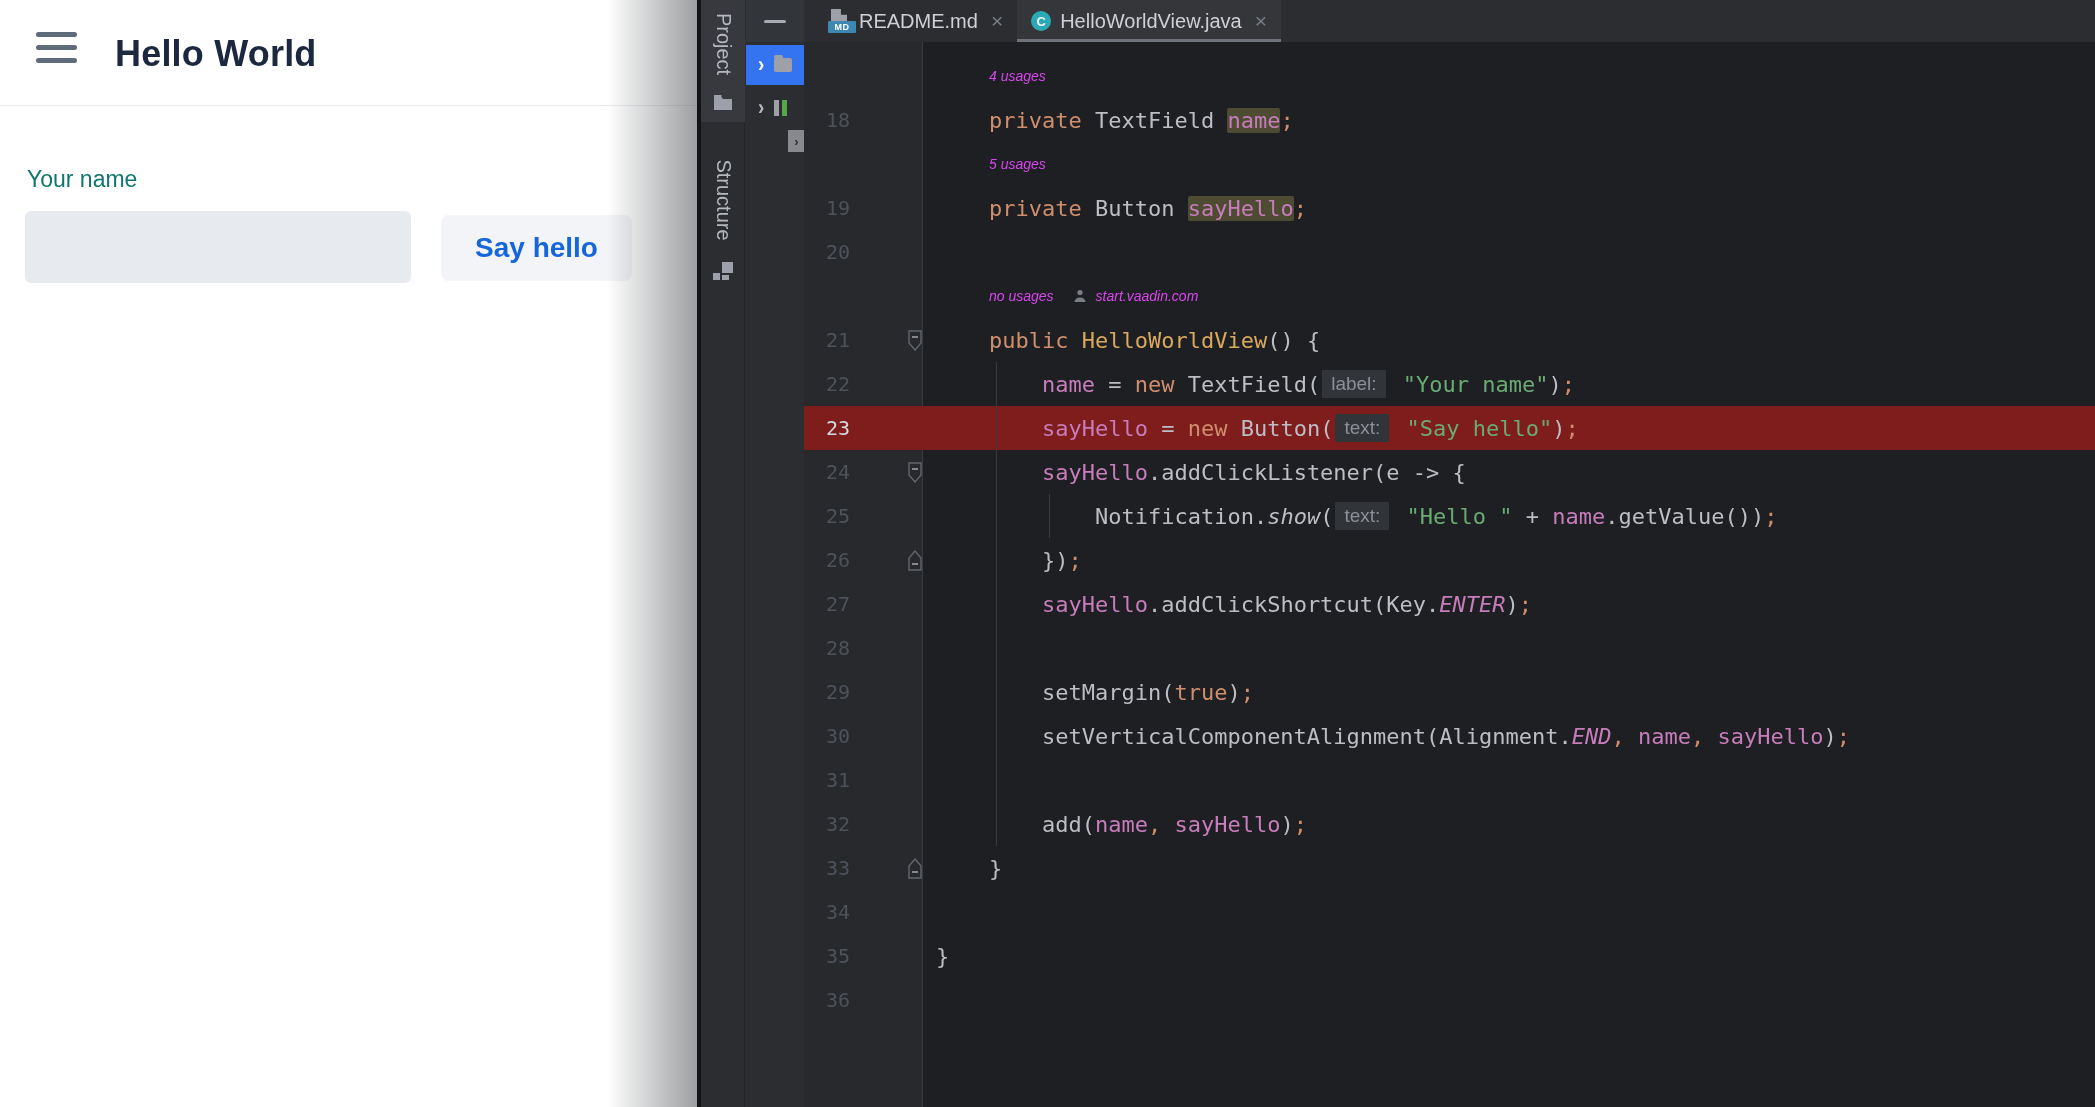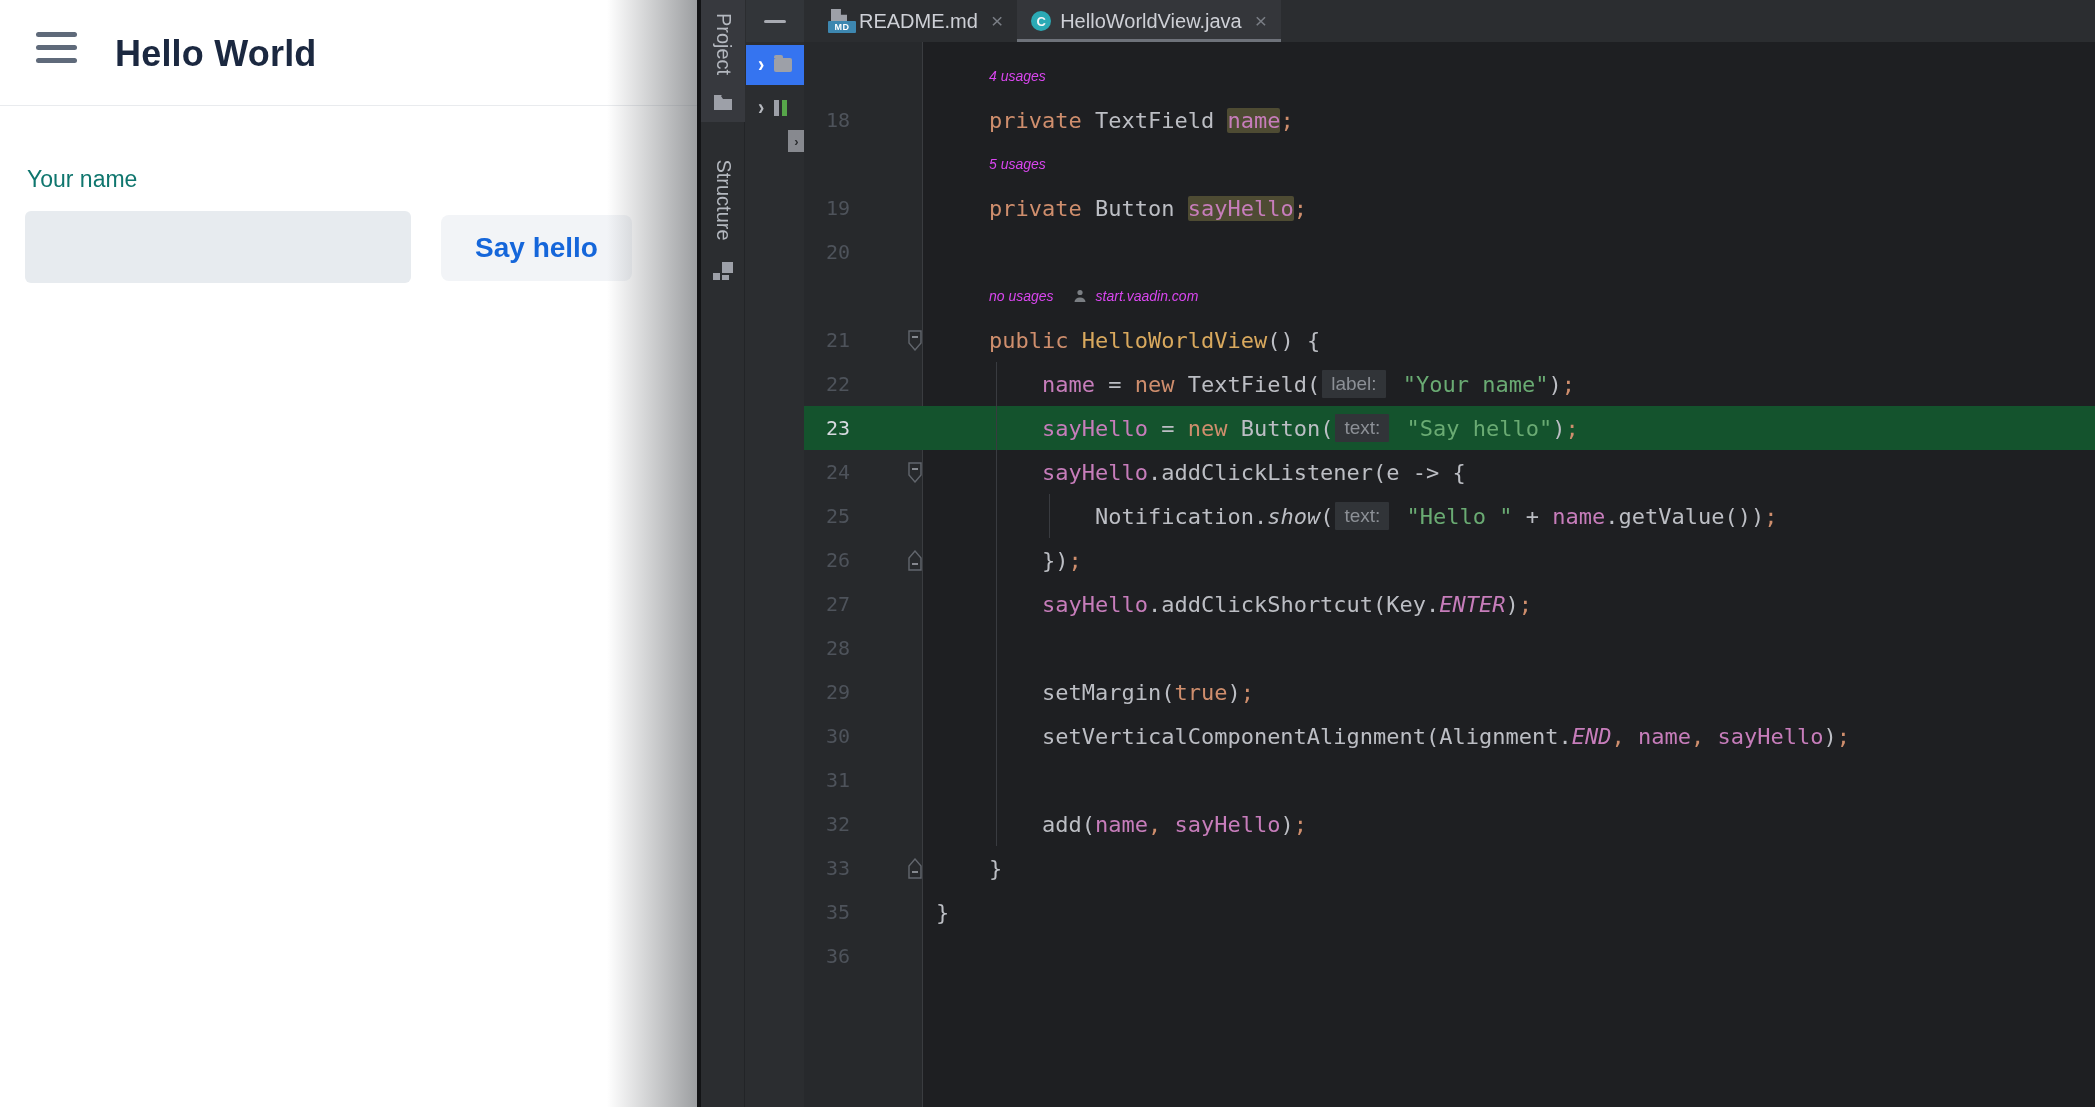--- a/index.html
+++ b/index.html
@@ -68,21 +68,21 @@
   .md-badge { position:absolute; left:0; bottom:0; width:28px; height:12px; background:#3D87B0; border-radius:1px;
               color:#fff; font-size:9px; font-weight:bold; text-align:center; line-height:12px; letter-spacing:0.5px; }
   .c-icon { width:20px; height:20px; border-radius:50%; background:#2BAAB5; color:#F7F8F8; font-size:13px; font-weight:bold;
             display:flex; align-items:center; justify-content:center; flex:0 0 auto; }
 
   .editor-body { position:absolute; left:0; top:42px; right:0; bottom:0; background:#1E1F22; overflow:hidden; }
   .gutter-bg { position:absolute; left:0; top:0; width:118px; height:100%; background:#27292C; }
   .gutter-sep { position:absolute; left:118px; top:0; width:1px; height:100%; background:#3A3C40; }
   .rows { position:absolute; left:0; top:12px; right:0; }
   .row { position:relative; display:flex; height:44px; align-items:center; }
-  .row.caret { background:#14532d; }
+  .row.caret { background:#7f1d1d; }
   .ln { width:46px; flex:0 0 auto; text-align:right; font-family:"DejaVu Sans Mono", monospace;
         font-size:20px; color:#4E535B; }
   .row.caret .ln { color:#D6D9DF; }
   .gut { width:72px; flex:0 0 auto; position:relative; height:100%; }
   .fold { position:absolute; left:57px; top:12px; }
   .code { font-family:"DejaVu Sans Mono", monospace; font-size:22px; white-space:pre; padding-left:14px;
           display:flex; align-items:center; height:100%; }
   .code span { white-space:pre; }
   .t  { color:#BCBEC4; }
   .k, .p { color:#CF8E6D; }
@@ -297,20 +297,25 @@
               <span class="ln">33</span>
               <span class="gut">
                 <span class="fold"><svg width="16" height="21" viewBox="0 0 16 21">
                     <path d="M2 20 h12 v-12 l-6 -7 l-6 7 z" fill="none" stroke="#62666D" stroke-width="1.4"></path>
                     <line x1="5" y1="14" x2="11" y2="14" stroke="#9DA0A8" stroke-width="1.6"></line>
                   </svg></span>
               </span>
               <span class="code"><span class="t">    }</span></span>
             </div>
             <div class="row">
+              <span class="ln">34</span>
+              <span class="gut"></span>
+              <span class="code"></span>
+            </div>
+            <div class="row">
               <span class="ln">35</span>
               <span class="gut"></span>
               <span class="code"><span class="t">}</span></span>
             </div>
             <div class="row">
               <span class="ln">36</span>
               <span class="gut"></span>
               <span class="code"></span>
             </div>
           </div>

